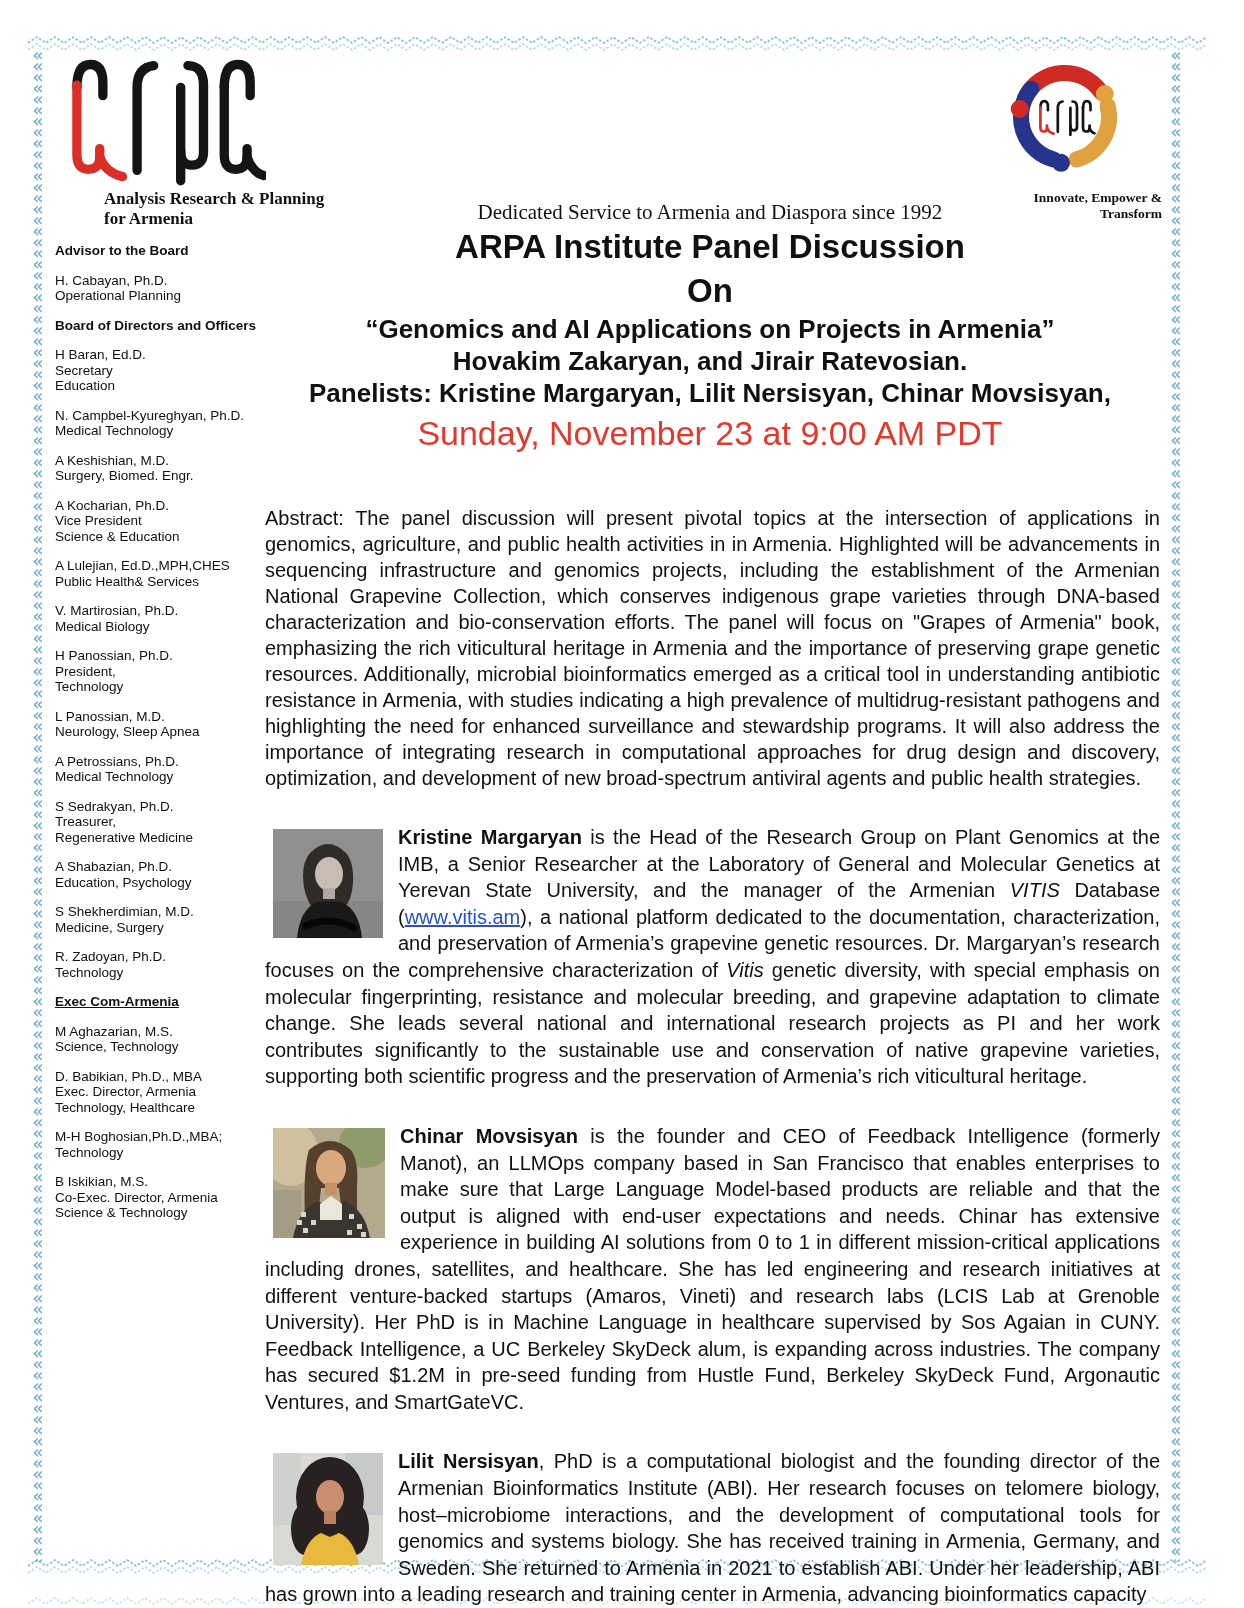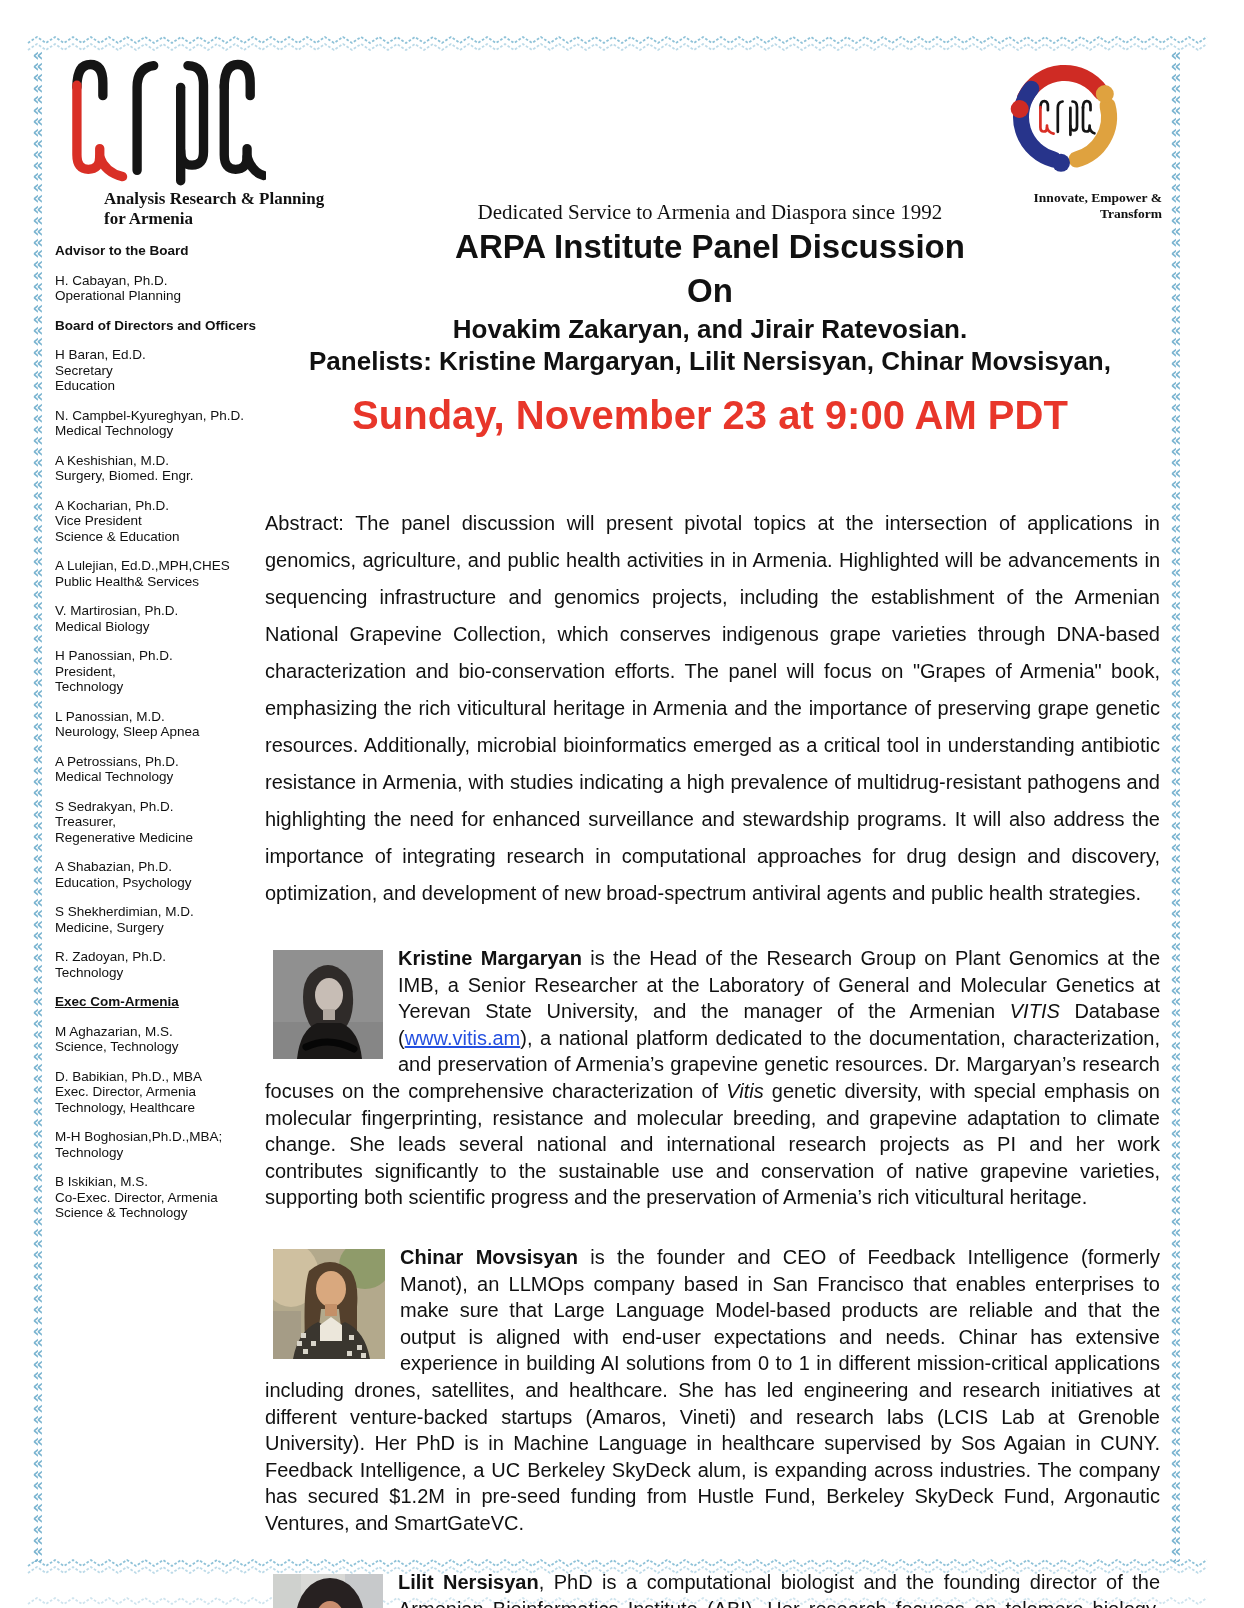--- a/index.html
+++ b/index.html
@@ -22,31 +22,31 @@
                 font-family:"Liberation Serif",serif;font-weight:bold;font-size:17px;}
   #logo-right{position:absolute;left:1000px;top:52px;}
   #caption-right{position:absolute;left:976px;top:190px;width:186px;text-align:right;
                  font-family:"Liberation Serif",serif;font-weight:bold;font-size:13.5px;}
 
   
   .header-center{position:absolute;left:240px;top:200px;width:940px;text-align:center;}
   .dedication{font-family:"Liberation Serif",serif;font-size:21px;line-height:25px;}
   .t-main{font-size:33px;font-weight:bold;line-height:44px;white-space:nowrap;}
   .t-mid{font-size:26px;font-weight:bold;line-height:32px;white-space:nowrap;}
-  .t-date{font-size:40px;font-weight:bold;line-height:40px;margin-top:18px;white-space:nowrap;}
+  .t-date{font-size:34px;font-weight:normal;line-height:40px;margin-top:4px;white-space:nowrap;}
 
   
   #sidebar{position:absolute;left:55px;top:243px;width:208px;font-size:13.5px;line-height:15.5px;}
   .sb-heading{font-weight:bold;margin-bottom:14px;}
   .sb-heading.u{text-decoration:underline;}
   .sb-entry{margin-bottom:14px;}
 
   
   #main{position:absolute;left:265px;top:505px;width:895px;}
-  .para{font-size:20px;line-height:37px;text-align:justify;}
+  .para{font-size:20px;line-height:26px;text-align:justify;}
   .bio{margin-top:33px;font-size:20px;line-height:26.6px;text-align:justify;}
   .bio .photo{float:left;margin:5px 15px 4px 8px;}
   .lnk{color:#2450e0;text-decoration:underline;cursor:pointer;}
   .clr{clear:both;}
 </style>
 </head>
 <body>
 
 <div class="page">
 
@@ -367,20 +367,21 @@
     <circle cx="61" cy="110.8" r="9" fill="#27348b"></circle>
     <circle cx="65" cy="65" r="33" fill="#ffffff"></circle>
     <use href="#arpaLetters" transform="translate(35,45) scale(0.3)"></use>
   </svg>
   <div id="caption-right">Innovate, Empower &amp; Transform</div>
 
   <div class="header-center">
     <div class="dedication">Dedicated Service to Armenia and Diaspora since 1992</div>
     <div class="t-main">ARPA Institute Panel Discussion</div>
     <div class="t-main">On</div>
+    <div class="t-mid">“Genomics and AI Applications on Projects in Armenia”</div>
     <div class="t-mid">Hovakim Zakaryan, and Jirair Ratevosian.</div>
     <div class="t-mid">Panelists: Kristine Margaryan, Lilit Nersisyan, Chinar Movsisyan,</div>
     <div class="t-date" id="date-line" style="color: rgb(232, 54, 42);">Sunday, November 23 at 9:00 AM PDT</div>
   </div>
 
   <div id="sidebar">
       <div class="sb-heading">Advisor to the Board</div>
       <div class="sb-entry">
         <div>H. Cabayan, Ph.D.</div>
         <div>Operational Planning</div>

